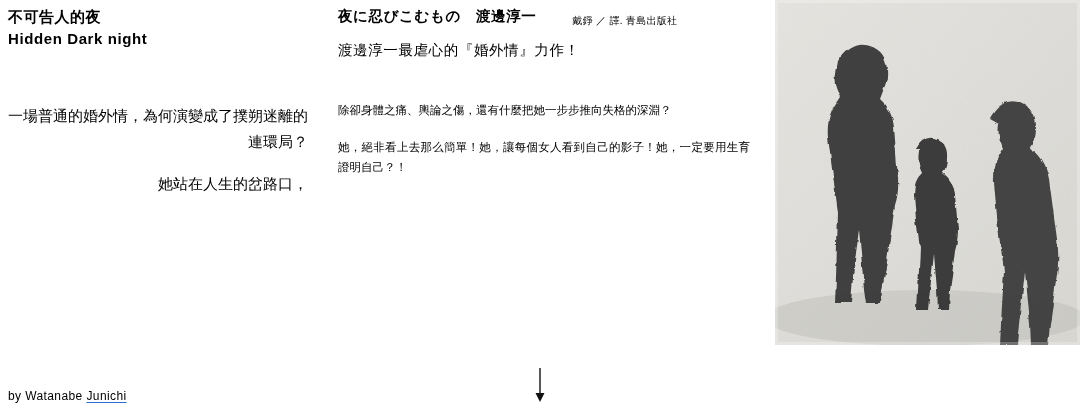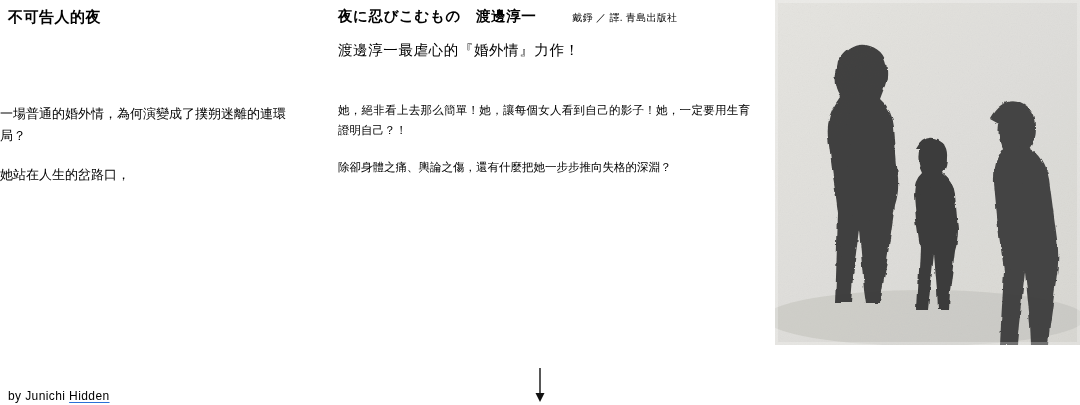--- a/index.html
+++ b/index.html
@@ -35,25 +35,26 @@
     letter-spacing: 0.5px;
   }
   .title-en {
     font-size: 15px;
     font-weight: bold;
     line-height: 1.45;
     letter-spacing: 0.6px;
   }
   .left-body {
     position: absolute;
-    left: 0;
+    left: 8px;
     top: 103px;
     width: 300px;
-    font-size: 13px;
+    font-size: 15px;
     line-height: 1.7;
+    text-align: right;
   }
   .left-body p {
     margin: 0 0 17px 0;
   }
   .left-body p.tight {
     margin-bottom: 1px;
   }
 
   .byline {
     position: absolute;
@@ -71,21 +72,21 @@
 
   
   .mid-col {
     position: absolute;
     left: 338px;
     top: 6px;
     width: 420px;
   }
   .mid-head-row {
     display: flex;
-    align-items: center;
+    align-items: flex-end;
     gap: 0;
   }
   .mid-title-jp {
     font-size: 14.5px;
     font-weight: bold;
     letter-spacing: 0.6px;
     line-height: 1.5;
     white-space: nowrap;
   }
   .mid-credit {
@@ -139,42 +140,43 @@
   }
   .art svg { display: block; }
 </style>
 </head>
 <body>
 
 <div class="page">
 
   <div class="left-col">
     <div class="title-cn">不可告人的夜</div>
+    <div class="title-en">Hidden Dark night</div>
   </div>
 
   <div class="left-body">
     <p>一場普通的婚外情，為何演變成了撲朔迷離的連環局？</p>
     <p class="tight">她站在人生的岔路口，</p>
   </div>
 
   <div class="byline">
-    <span>by  Junichi </span><span class="u">Hidden</span>
+    <span>by  Watanabe </span><span class="u">Junichi</span>
   </div>
 
   <div class="mid-col">
     <div class="mid-head-row">
       <div class="mid-title-jp">夜に忍びこむもの　渡邊淳一</div>
       <div class="mid-credit">戴錚 ／ 譯.  青島出版社</div>
     </div>
     <div class="mid-title-jp2">渡邊淳一最虐心的『婚外情』力作！</div>
   </div>
 
   <div class="mid-body">
+    <p>除卻身體之痛、輿論之傷，還有什麼把她一步步推向失格的深淵？</p>
     <p>她，絕非看上去那么簡單！她，讓每個女人看到自己的影子！她，一定要用生育證明自己？！</p>
-    <p>除卻身體之痛、輿論之傷，還有什麼把她一步步推向失格的深淵？</p>
   </div>
 
   <div class="arrow">
     <svg width="20" height="34" viewBox="0 0 20 34">
       <line x1="10" y1="0" x2="10" y2="30" stroke="#111111" stroke-width="1.4"></line>
       <polygon points="10,34 5.5,25 14.5,25" fill="#111111"></polygon>
     </svg>
   </div>
 
   <div class="art">

